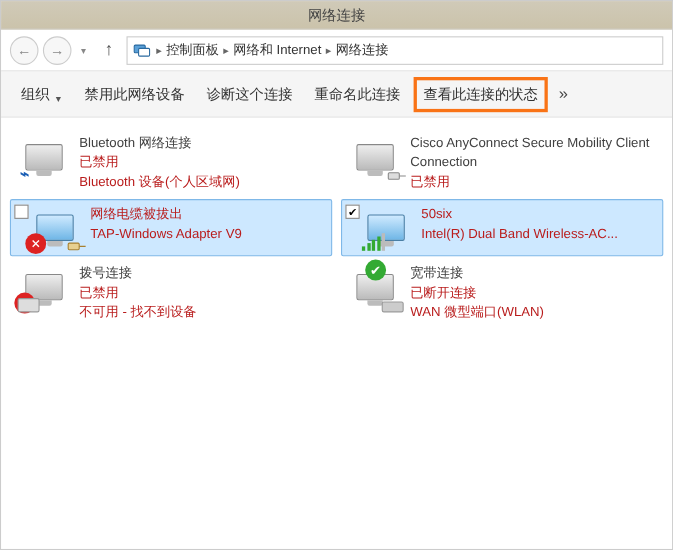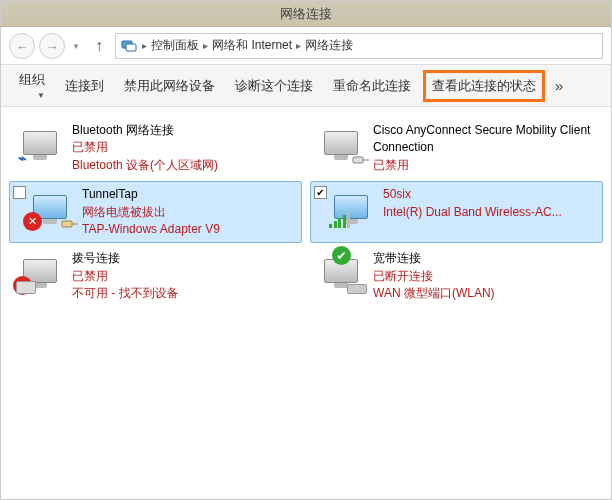--- a/index.html
+++ b/index.html
@@ -6,32 +6,32 @@
   body { width: 612px; height: 500px; background: #f0f0f0; overflow: hidden; border: 1px solid #ccc; }
   .title-bar { height: 26px; background: linear-gradient(#d0cab8, #cbc3ab); display: flex; align-items: center; justify-content: center; color: #444; font-size: 13px; border-bottom: 1px solid #b8b19e; }
   .nav-bar { height: 38px; background: #fff; display: flex; align-items: center; padding: 0 8px; gap: 4px; border-bottom: 1px solid #ddd; }
   .nav-btn { width: 26px; height: 26px; border: 1px solid #ccc; border-radius: 50%; display: flex; align-items: center; justify-content: center; background: #f7f7f7; color: #888; font-size: 13px; }
   .arrow-down { width: 14px; display: flex; align-items: center; justify-content: center; color: #888; font-size: 9px; }
   .up-btn { width: 24px; height: 24px; display: flex; align-items: center; justify-content: center; color: #555; }
   .breadcrumb { flex: 1; height: 26px; border: 1px solid #ccc; background: #fff; display: flex; align-items: center; padding: 0 4px; font-size: 12px; color: #333; gap: 1px; }
   .bc-icon { width: 18px; height: 18px; display: inline-flex; align-items: center; justify-content: center; }
   .bc-sep { color: #666; padding: 0 3px; font-size: 10px; }
   .toolbar { height: 42px; background: #f5f5f5; display: flex; align-items: center; padding: 0 10px; gap: 4px; border-bottom: 1px solid #e0e0e0; font-size: 13px; color: #333; }
-  .tb-item { padding: 6px 8px; display: flex; align-items: flex-end; gap: 2px; cursor: default; flex-direction: column; }
+  .tb-item { padding: 6px 8px; display: flex; align-items: flex-end; gap: 2px; cursor: default; }
   .tb-item .caret { font-size: 8px; color: #555; margin-left: 2px; }
   .highlight-box { border: 3px solid #f97316; padding: 4px 6px; }
   .close-x { margin-left: 6px; font-size: 15px; color: #444; }
   .content { padding: 10px 8px; background: #fff; height: calc(100% - 26px - 38px - 42px); }
   .grid { display: grid; grid-template-columns: 1fr 1fr; gap: 2px 8px; }
   .item { display: flex; align-items: flex-start; padding: 4px 6px; border: 1px solid transparent; border-radius: 2px; gap: 8px; position: relative; }
   .item.selected { background: #cde8ff; border-color: #7fb8e8; }
   .item-check { position: absolute; left: 3px; top: 4px; width: 13px; height: 13px; border: 1px solid #888; background: #fff; display: flex; align-items: center; justify-content: center; font-size: 10px; color: #000; }
   .item-icon { width: 48px; height: 42px; flex-shrink: 0; display: flex; align-items: center; justify-content: center; position: relative; }
   .item-text { font-size: 12px; line-height: 1.45; color: #333; overflow: hidden; }
-  .item-text .name { color: #000000; }
+  .item-text .name { color: #404040; }
   .item-text .sub { color: #b91c1c; }
   
   .monitor { width: 34px; height: 24px; background: linear-gradient(#cfeaff,#6fb6e6); border: 1px solid #4a7fa5; border-radius: 2px; position: relative; }
   .monitor.grey { background: linear-gradient(#eee,#bbb); border-color: #888; }
   .monitor::after { content:""; position: absolute; bottom: -6px; left: 50%; transform: translateX(-50%); width: 14px; height: 5px; background: #bcbcbc; border-radius: 0 0 2px 2px; }
   .badge { position: absolute; bottom: -3px; left: -3px; width: 19px; height: 19px; border-radius: 50%; display: flex; align-items: center; justify-content: center; font-size: 12px; }
   .badge.bt { color: #1b5fb5; font-weight: bold; font-size: 14px; }
   .badge.x { background: #d22; color: #fff; font-size: 11px; }
   .badge.ok { background: #3a3; color: #fff; font-size: 12px; }
   .plug { position: absolute; bottom: -2px; right: -4px; width: 18px; height: 12px; }
@@ -70,23 +70,20 @@
     <span>网络和 Internet</span>
     <span class="bc-sep">▸</span>
     <span>网络连接</span>
   </div>
 </div>
 
 <div class="toolbar">
   <div class="tb-item">
     <span>组织</span>
     <span class="caret">▼</span>
-  </div>
-  <div class="tb-item">
-    <span>连接到</span>
   </div>
   <div class="tb-item">
     <span>禁用此网络设备</span>
   </div>
   <div class="tb-item">
     <span>诊断这个连接</span>
   </div>
   <div class="tb-item">
     <span>重命名此连接</span>
   </div>
@@ -129,21 +126,20 @@
       <div class="item-check"></div>
       <div class="item-icon" style="margin-left:10px">
         <div class="monitor"></div>
         <div class="badge x">✕</div>
         <svg class="plug" viewBox="0 0 18 12">
             <rect x="2" y="3" width="10" height="6" rx="1" fill="#e8d090" stroke="#a88030"></rect>
             <line x1="12" y1="6" x2="18" y2="6" stroke="#a88030"></line>
           </svg>
       </div>
       <div class="item-text">
-        <div class="name">TunnelTap</div>
         <div class="sub">网络电缆被拔出</div>
         <div class="sub">TAP-Windows Adapter V9</div>
       </div>
     </div>
 
     <div class="item selected">
       <div class="item-check">✔</div>
       <div class="item-icon" style="margin-left:10px">
         <div class="monitor"></div>
         <div class="wifi-bars">

